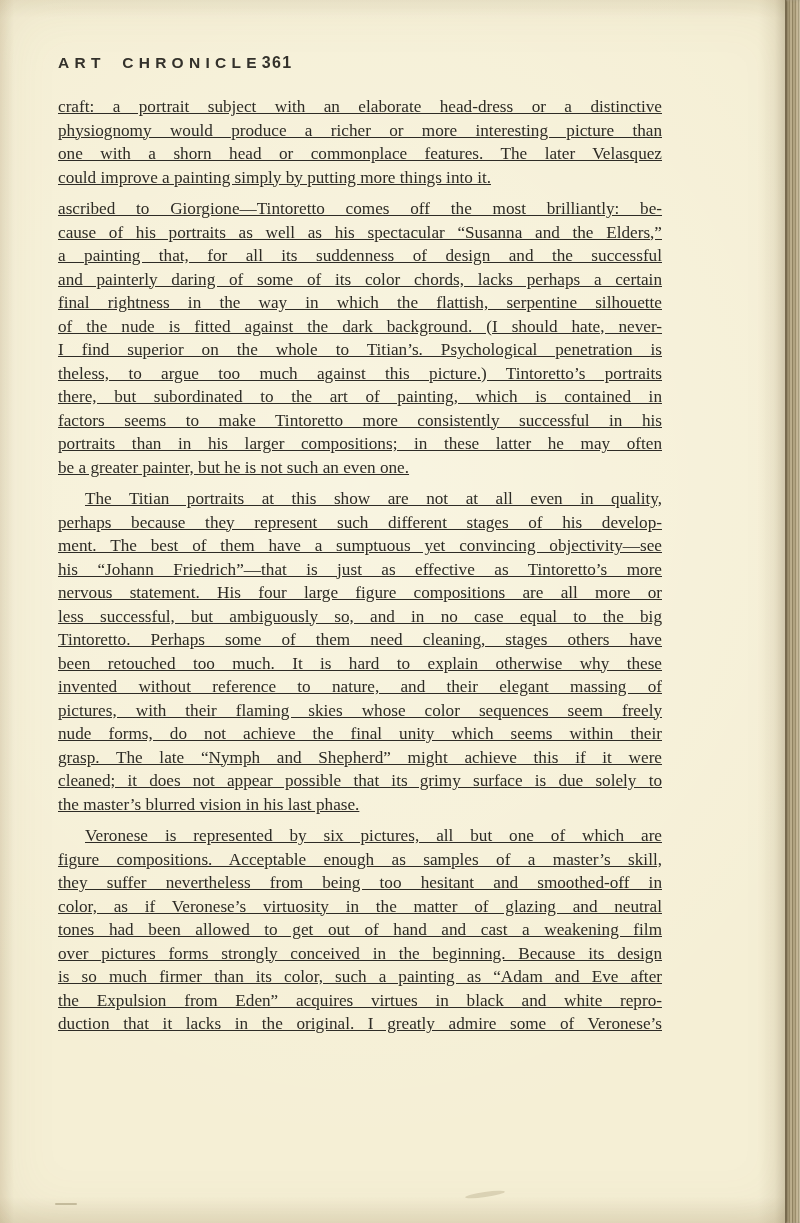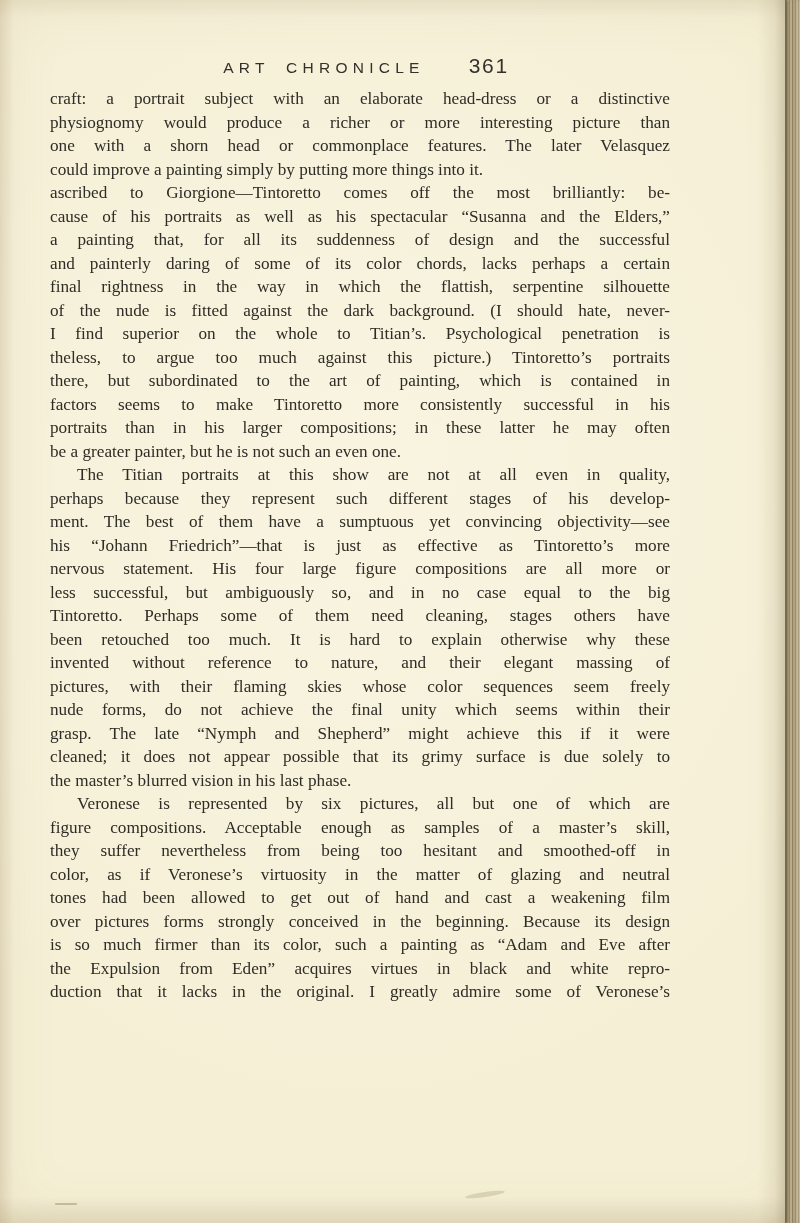--- a/index.html
+++ b/index.html
@@ -43,49 +43,48 @@
         #b0a280 1px, #b0a280 3px,
         #9a8c6a 3px, #9a8c6a 4px,
         #bcae8c 4px, #bcae8c 6px),
       #a79975;
     border-left: 1px solid #776a4e;
     box-shadow: inset -2px 0 3px rgba(255,250,230,0.35), inset 2px 0 3px rgba(60,48,28,0.35);
   }
 
   .running-head {
     position: absolute;
-    left: 46px; top: 54px;
+    left: 58px; top: 54px;
     width: 640px;
     display: flex;
-    justify-content: center;
+    justify-content: flex-start;
     align-items: baseline;
     font-family: "Liberation Sans", sans-serif;
-    font-weight: normal;
+    font-weight: bold;
     color: #33312b;
   }
   .running-head .title {
     font-size: 15.5px;
     letter-spacing: 0.34em;
     word-spacing: 0.45em;
   }
   .running-head .folio {
-    font-size: 21px;
+    font-size: 16px;
     letter-spacing: 0.08em;
-    margin-left: 44px;
   }
 
   .text-block {
     position: absolute;
     left: 50px; top: 87px;
     width: 620px;
     color: #2e2c26;
     font-size: 17.2px;
     line-height: 23.5px;
   }
-  .paragraph { margin: 0; }
+  .paragraph { margin: 8px; text-decoration: underline; }
   .line {
     text-align: justify;
     text-align-last: justify;
     white-space: normal;
   }
   .line.last { text-align-last: left; }
   .line.indent { text-indent: 27px; }
 
   
   .artifact-dash {

